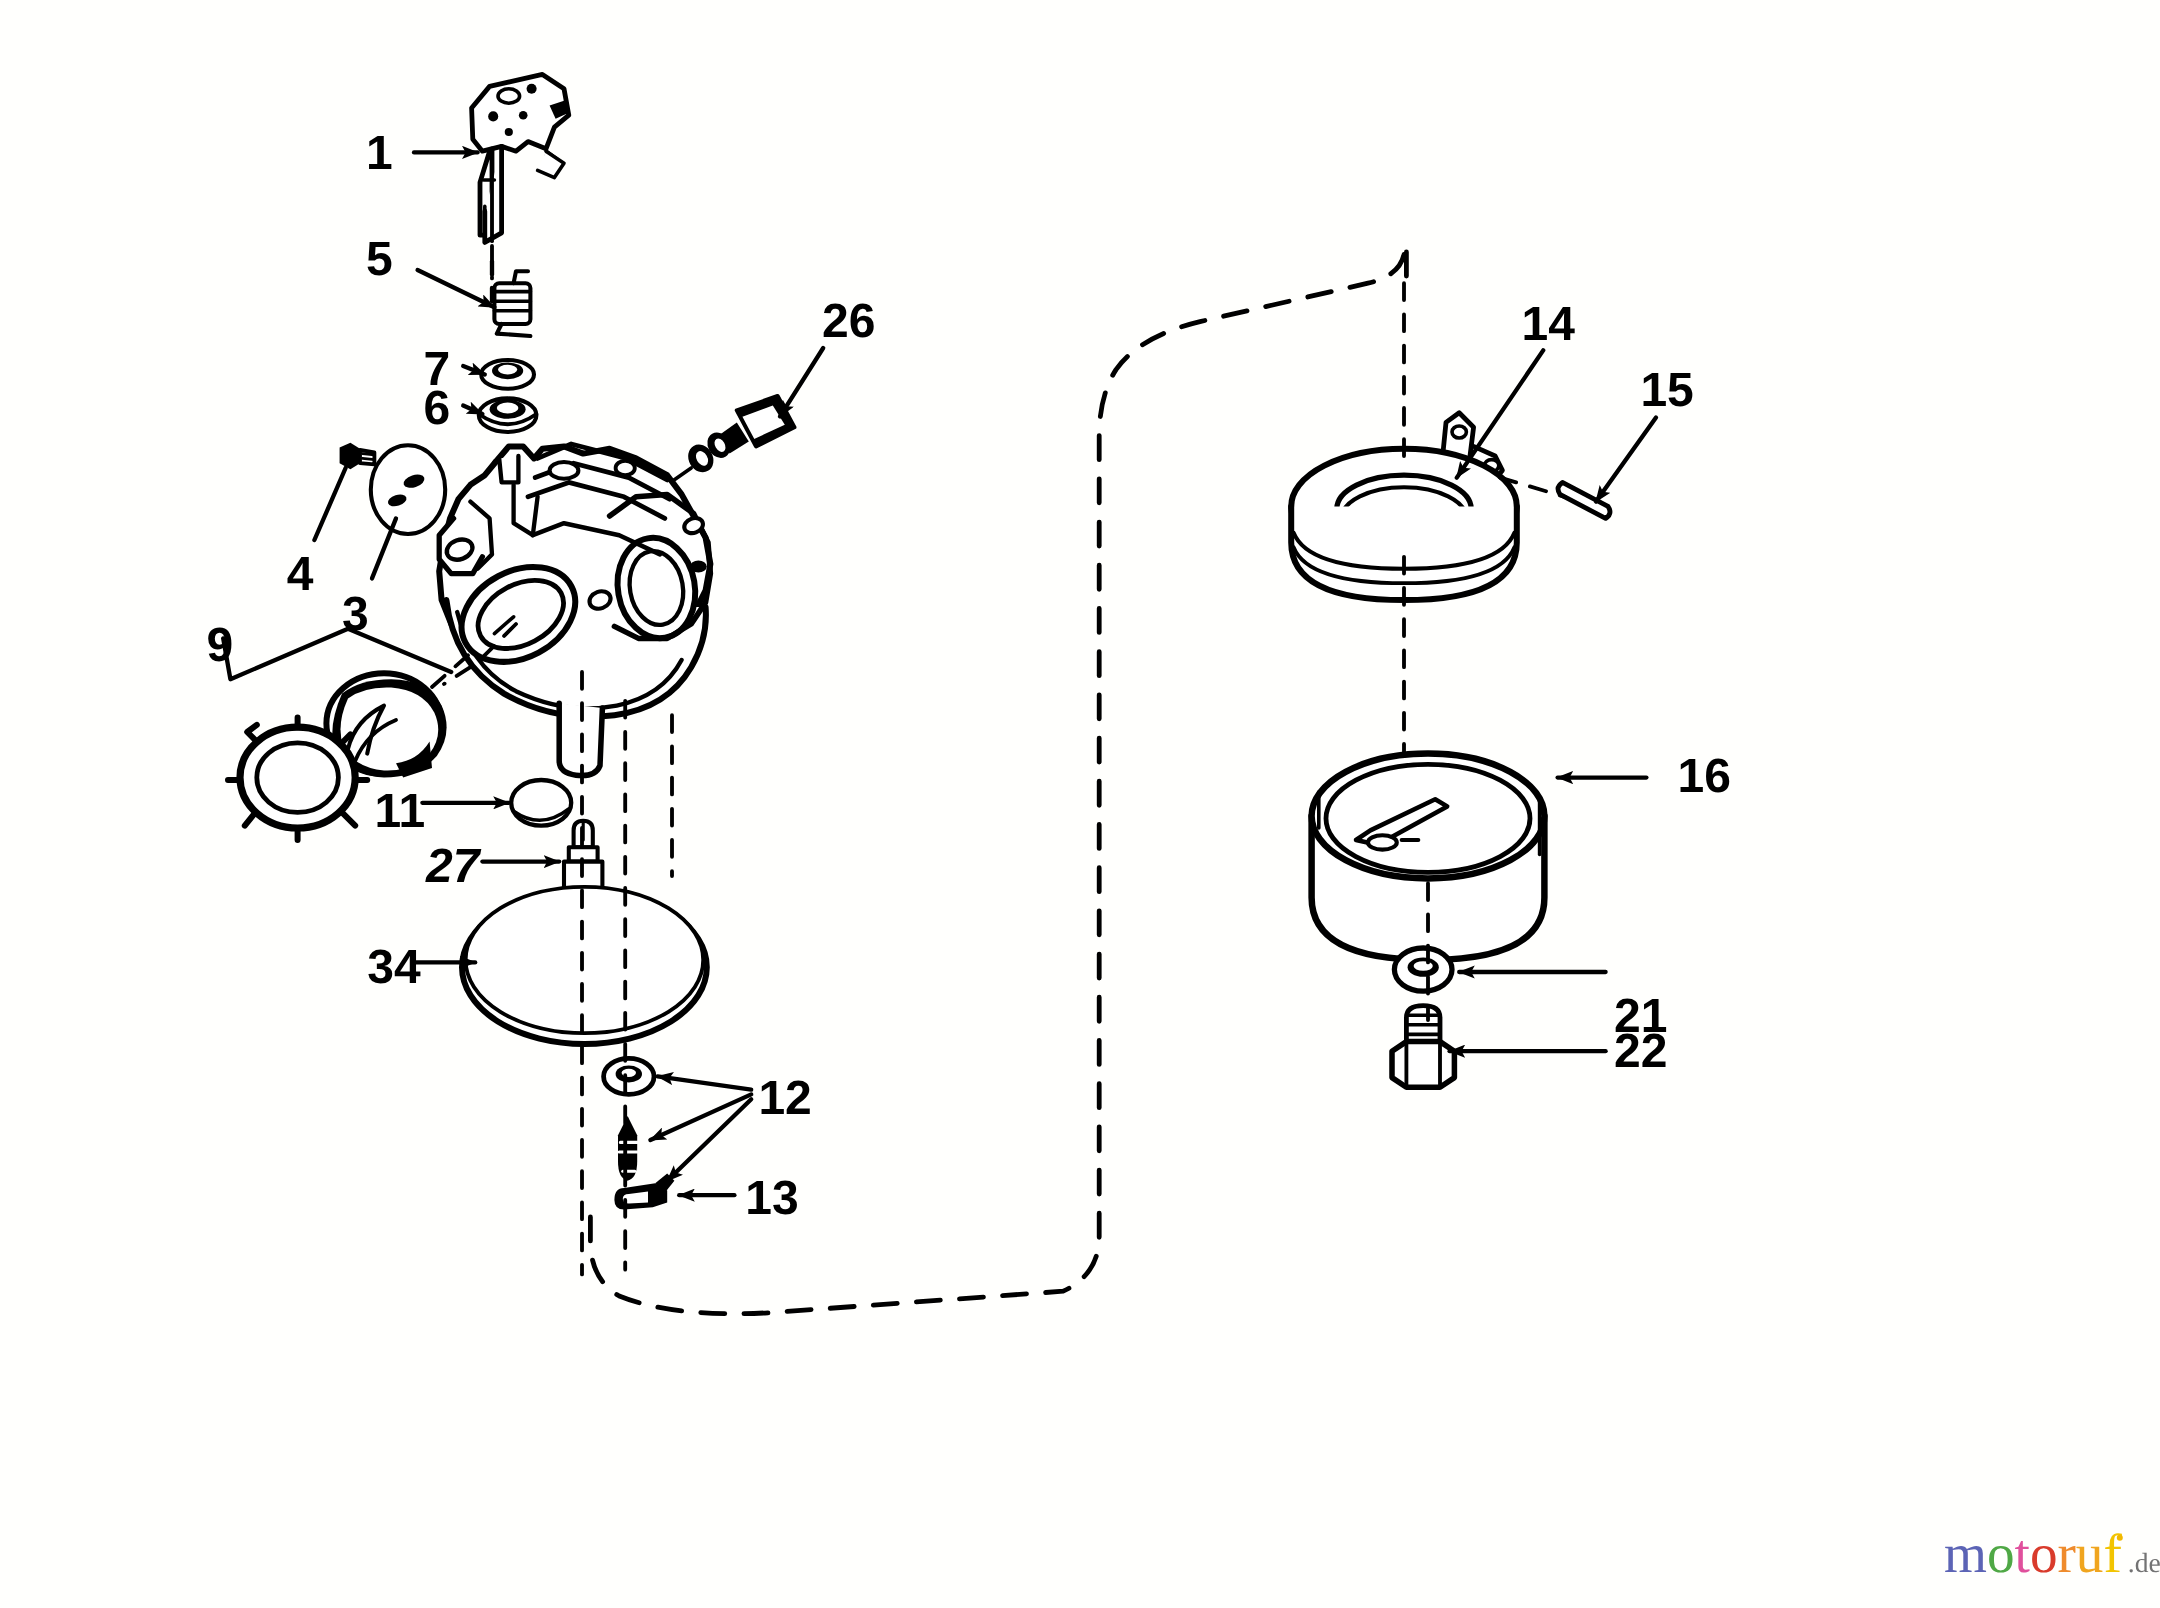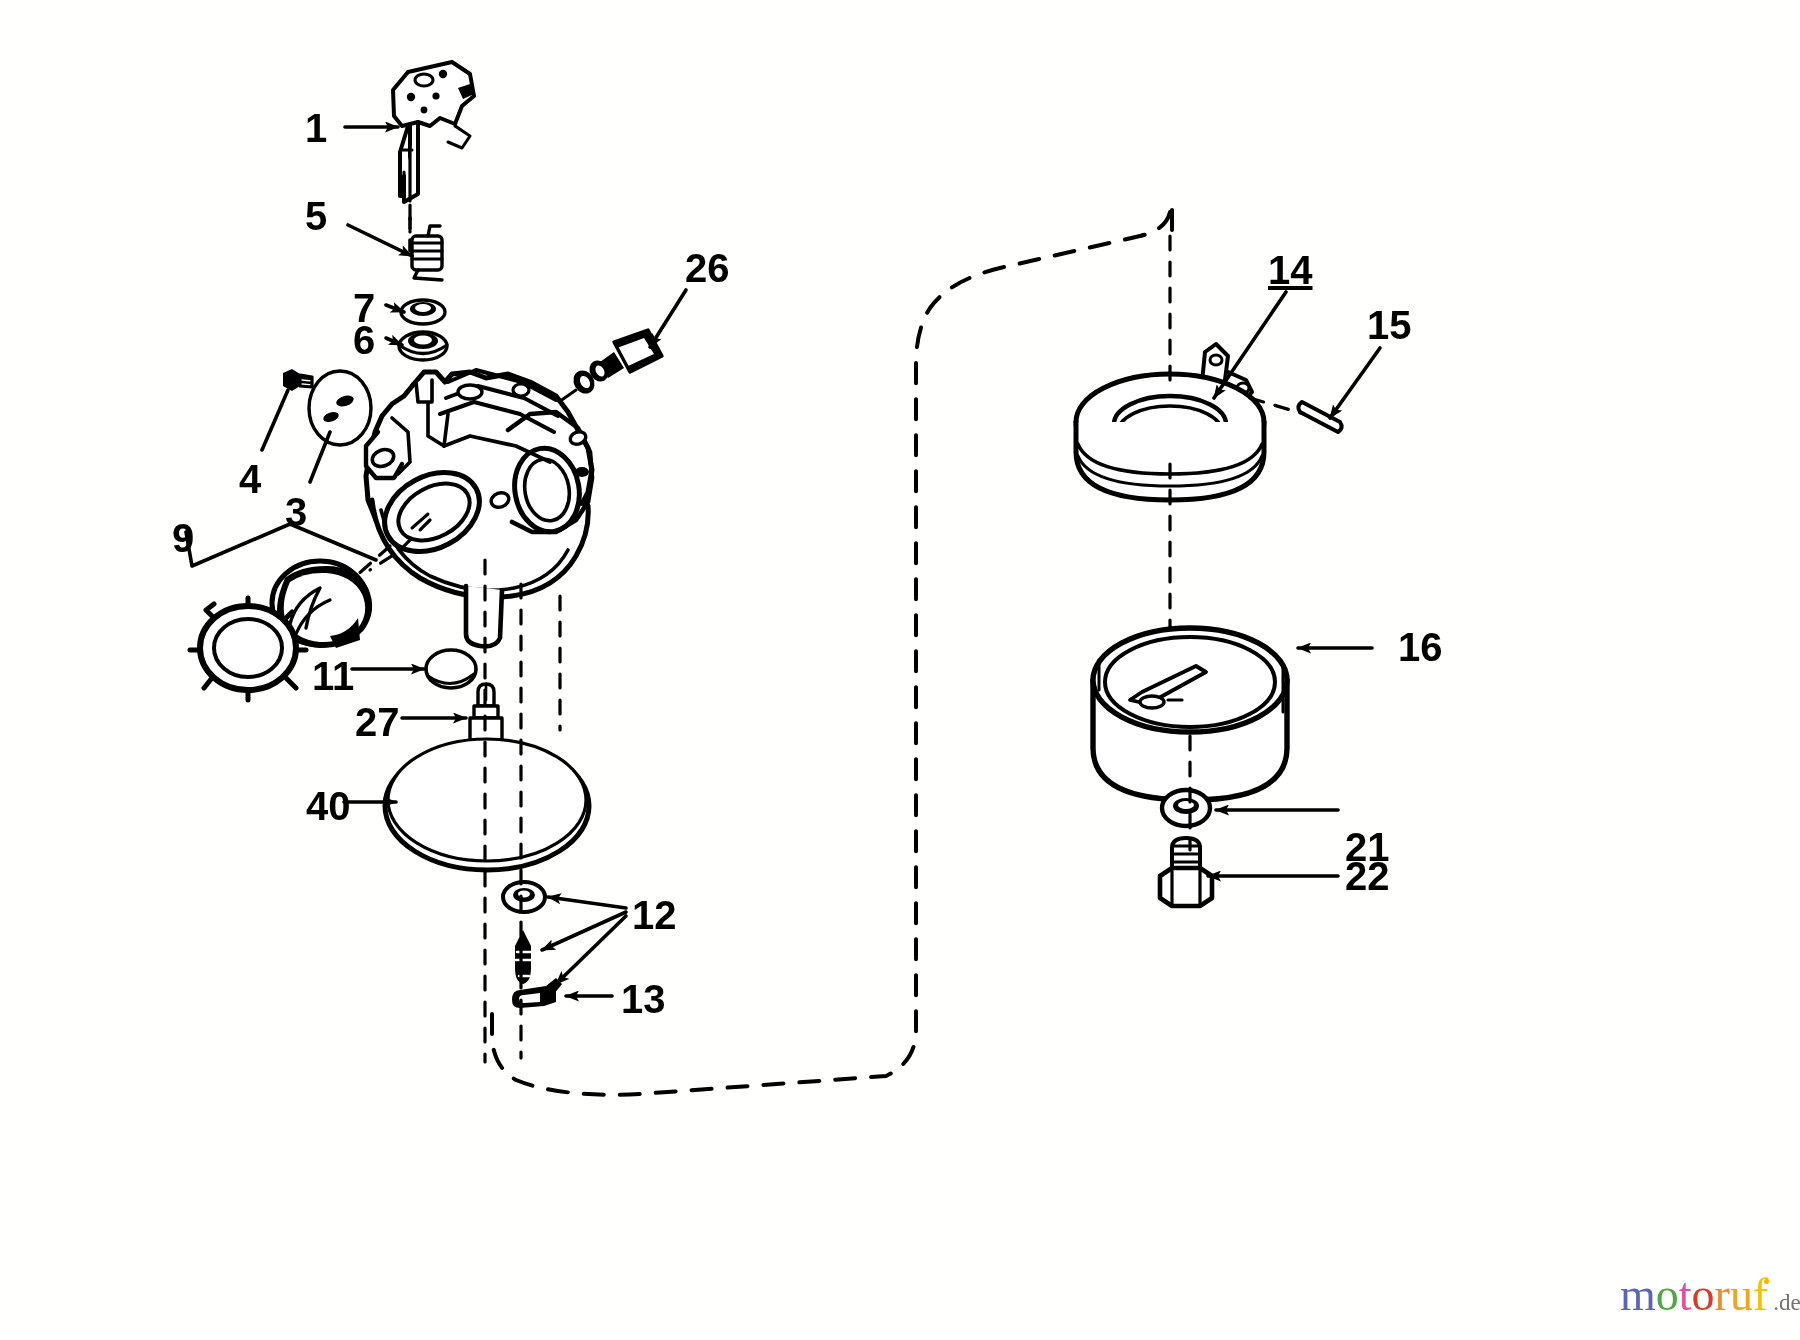--- a/index.html
+++ b/index.html
@@ -350,25 +350,25 @@
 
   <div class="callout" style="left:305px; top:108px;">1</div>
   <div class="callout" style="left:305px; top:196px;">5</div>
   <div class="callout" style="left:353px; top:288px;">7</div>
   <div class="callout" style="left:353px; top:320px;">6</div>
   <div class="callout" style="left:685px; top:248px;">26</div>
   <div class="callout" style="left:239px; top:459px;">4</div>
   <div class="callout" style="left:285px; top:492px;">3</div>
   <div class="callout" style="left:172px; top:518px;">9</div>
   <div class="callout" style="left:312px; top:656px;">11</div>
-  <div class="callout" style="left:355px; top:702px;">27</div>
-  <div class="callout" style="left:306px; top:786px;">40</div>
+  <div class="callout" style="left:355px; top:702px;font-style:italic;">27</div>
+  <div class="callout" style="left:306px; top:786px;">34</div>
   <div class="callout" style="left:632px; top:895px;text-align:center;">12</div>
   <div class="callout" style="left:621px; top:979px;">13</div>
-  <div class="callout" style="left:1268px; top:250px;text-decoration:underline;">14</div>
+  <div class="callout" style="left:1268px; top:250px;">14</div>
   <div class="callout" style="left:1367px; top:305px;">15</div>
   <div class="callout" style="left:1378px; top:627px;margin-left:20px;">16</div>
   <div class="callout" style="left:1345px; top:789px;margin-top:38px;">21</div>
   <div class="callout" style="left:1345px; top:856px;">22</div>
 
   <div id="watermark">
     <span class="wm-l" style="color:#5c64b5">m</span><span class="wm-l" style="color:#4fa845">o</span><span class="wm-l" style="color:#e0509c">t</span><span class="wm-l" style="color:#d93b2b">o</span><span class="wm-l" style="color:#ef8b2c">r</span><span class="wm-l" style="color:#f0a51e">u</span><span class="wm-l" style="color:#f2c400">f</span><span class="wm-dot"></span><span class="wm-tld">.de</span>
   </div>
 
 </div>

